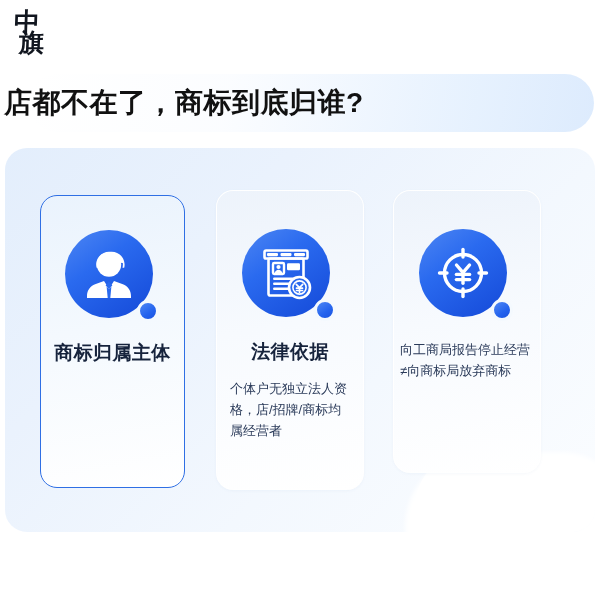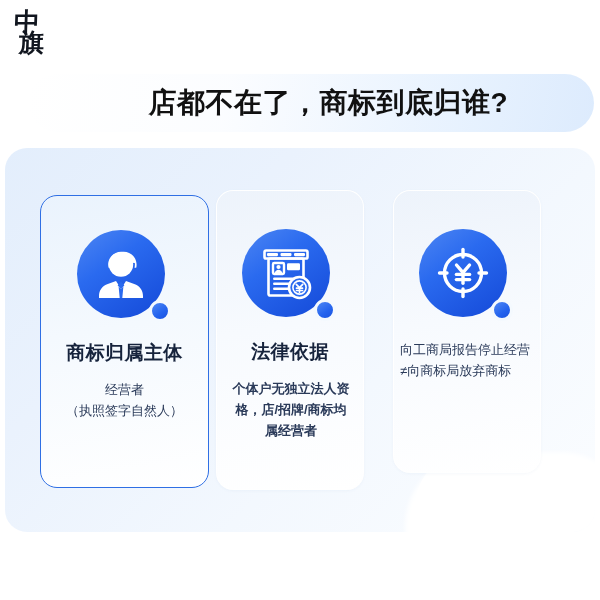--- a/index.html
+++ b/index.html
@@ -47,24 +47,24 @@
     position: absolute;
     left: 28px;
     top: 74px;
     width: 566px;
     height: 58px;
     border-radius: 29px;
     background: linear-gradient(100deg, rgba(255,255,255,0) 0%, rgba(240,246,255,0.25) 35%, rgba(226,239,254,0.85) 78%, rgba(219,234,253,0.95) 100%);
   }
   #page-title {
     position: absolute;
-    left: 16px;
+    left: 4px;
     top: 84px;
     width: 492px;
-    text-align: right;
+    text-align: left;
     font-size: 28px;
     font-weight: 700;
     color: #111111;
     letter-spacing: 0.5px;
     white-space: nowrap;
   }
 
   
   #panel {
     position: absolute;
@@ -108,21 +108,21 @@
   .card.highlight {
     background: linear-gradient(170deg, #eaf3fd 0%, #f4f9fe 45%, #ffffff 100%);
     border: 1.6px solid #2f6fe4;
   }
   .card.plain {
     background: linear-gradient(170deg, #edf3fb 0%, #f7fafe 45%, #ffffff 100%);
     border: 1.4px solid rgba(255,255,255,0.95);
     box-shadow: 0 1px 3px rgba(110,140,190,0.06);
   }
 
-  #card-1 { left: 40px;  top: 195px; width: 169px; height: 293px; }
+  #card-1 { left: 40px;  top: 195px; width: 145px; height: 293px; }
   #card-2 { left: 216px; top: 190px; width: 148px; height: 300px; }
   #card-3 { left: 393px; top: 190px; width: 148px; height: 283px; }
 
   
   .icon-wrap {
     position: relative;
     width: 96px;
     height: 96px;
     margin-top: 34px;
   }
@@ -162,21 +162,21 @@
     line-height: 1.2;
   }
   .card-body {
     margin-top: 14px;
     font-size: 13px;
     color: #2a3a59;
     line-height: 1.62;
     width: 118px;
   }
   #card-1 .card-body { text-align: center; width: 126px; }
-  #card-2 .card-body { text-align: center; width: 122px; margin-left: 2px; font-weight: bold; }
+  #card-2 .card-body { text-align: left; width: 122px; margin-left: 2px; }
   #card-3 .card-body { text-align: left; width: 134px; }
 </style>
 </head>
 <body>
 
 <div id="logo">
   <span class="glyph g1">中</span>
   <span class="glyph g2">旗</span>
 </div>
 
@@ -199,21 +199,20 @@
           <path d="M44 21.8c-7 0-12.8 5.7-12.8 12.8 0 1.1.2 2.2.4 3.2h1.7c-.3-1-.4-2.1-.4-3.2 0-.6 0-1.2.1-1.8 2.7-.9 5.6-2.6 7.5-5.3 2.9 3.3 9 5.4 17.3 5.5.1.5.1 1 .1 1.6 0 1.1-.2 2.2-.4 3.2h1.7c.3-1 .4-2.1.4-3.2 0-7.1-5.7-12.8-12.8-12.8z"></path>
           <path d="M57.9 54.2l-8.9-3.1-5 7.6-5-7.6-8.9 3.1C25.3 55.9 22 60.6 22 65.9V68h44v-2.1c0-5.3-3.3-10-8.1-11.7z"></path>
           <polygon points="44,51.5 40.6,55.4 44,58.6 47.4,55.4" fill="#2a6aef"></polygon>
           <polygon points="44,58.8 41.6,56.4 42.7,68 45.3,68 46.4,56.4" fill="#2a6aef"></polygon>
         </g>
       </svg>
     </div>
     <div class="accent-dot"></div>
   </div>
   <div class="card-heading">商标归属主体</div>
-  <div class="card-body">经营者<br>（执照签字自然人）</div>
 </div>
 
 <div class="card plain" id="card-2">
   <div class="icon-wrap">
     <div class="icon-circle">
       <svg width="88" height="88" viewBox="0 0 88 88" aria-hidden="true">
         <g fill="none" stroke="#ffffff" stroke-width="2.6">
           <rect x="22.5" y="21.5" width="43" height="8" rx="1.6"></rect>
           <rect x="26.5" y="29.5" width="35" height="37" rx="1.8"></rect>
         </g>

